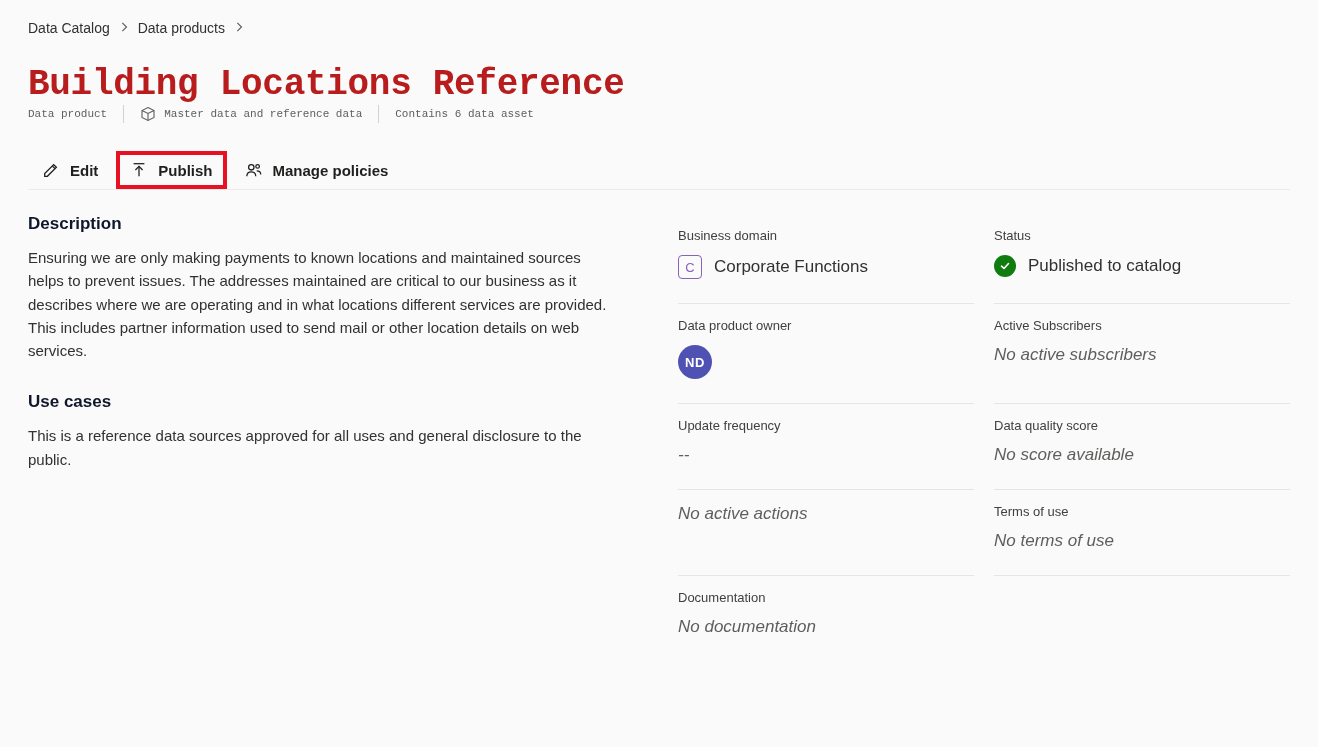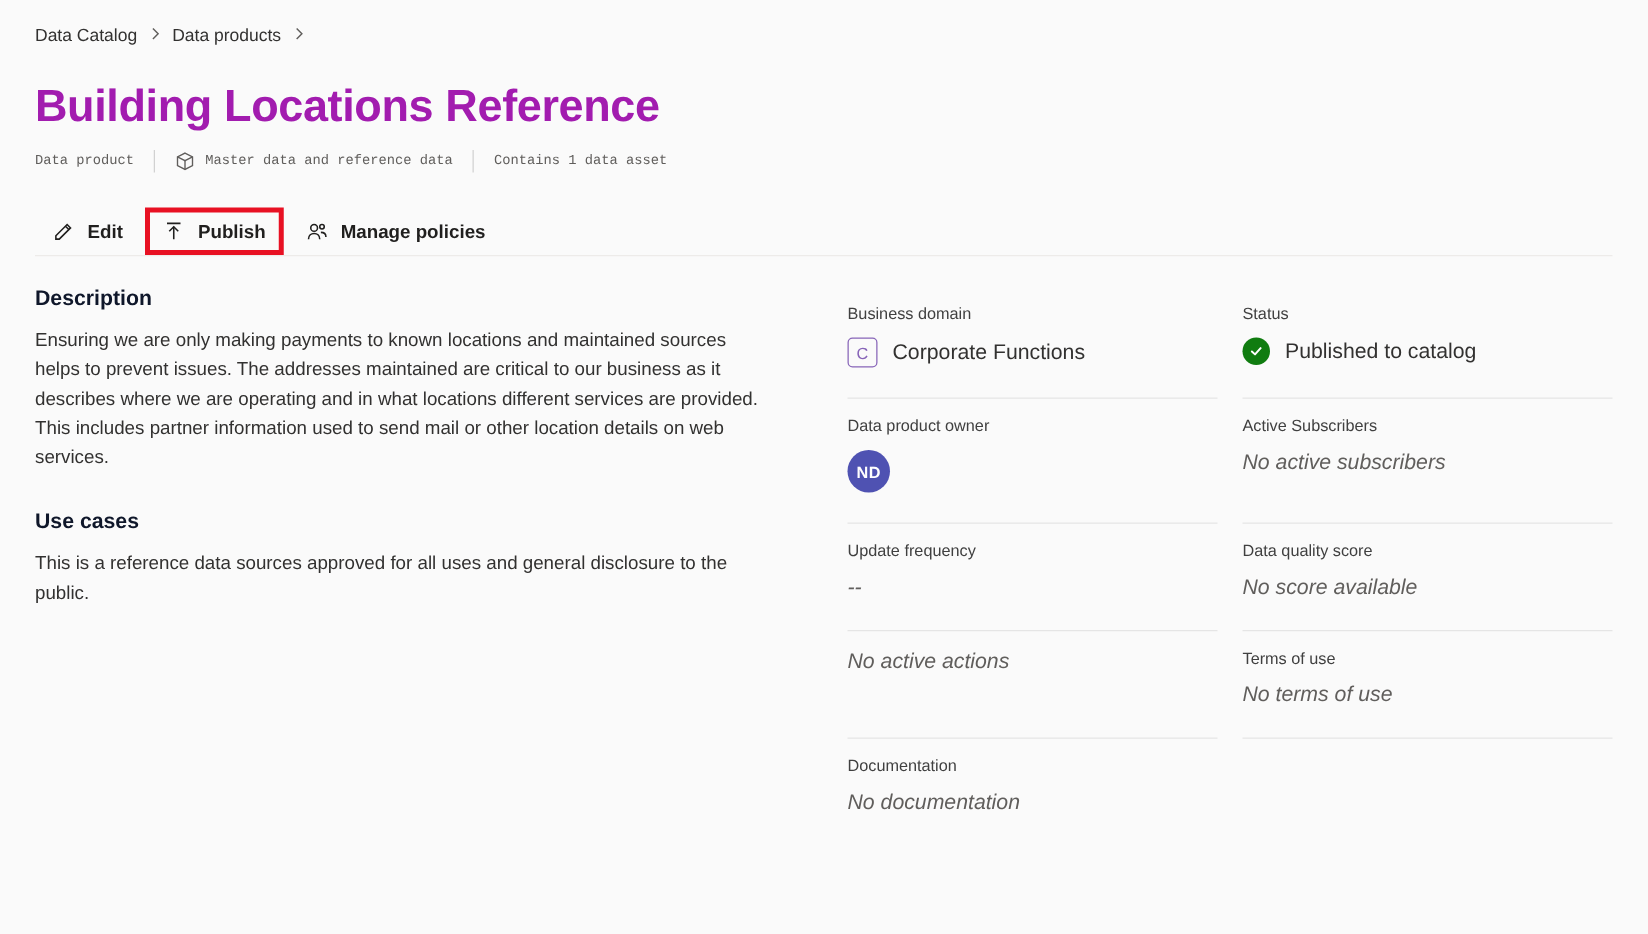--- a/index.html
+++ b/index.html
@@ -17,23 +17,23 @@
     gap: 10px;
     font-size: 14px;
     color: #323130;
     margin-bottom: 28px;
   }
   .breadcrumb a { color: #323130; text-decoration: none; }
   .breadcrumb .chevron { color: #605e5c; font-size: 12px; }
   h1.page-title {
     font-size: 36px;
     font-weight: 700;
-    color: #a21caf;
-    margin-bottom: 14px;
+    color: #b91c1c;
     letter-spacing: -0.3px;
+    font-family: Liberation Mono, monospace;
   }
   .meta-row {
     display: flex;
     align-items: center;
     gap: 16px;
     font-size: 11px;
     color: #605e5c;
     margin-bottom: 28px;
     font-family: Liberation Mono, monospace;
   }
@@ -178,21 +178,21 @@
     <span class="icon">
       <svg width="16" height="16" viewBox="0 0 16 16" fill="none" stroke="#605e5c" stroke-width="1.1">
         <path d="M8 1.5 L14 4.5 L14 11.5 L8 14.5 L2 11.5 L2 4.5 Z"></path>
         <path d="M2 4.5 L8 7.5 L14 4.5"></path>
         <path d="M8 7.5 L8 14.5"></path>
       </svg>
     </span>
     <span>Master data and reference data</span>
   </span>
   <span class="sep"></span>
-  <span class="meta-item">Contains 1 data asset</span>
+  <span class="meta-item">Contains 6 data asset</span>
 </div>
 
 <div class="toolbar">
   <button class="toolbar-btn">
     <span class="icon">
       <svg width="18" height="18" viewBox="0 0 20 20" fill="none" stroke="#201f1e" stroke-width="1.4">
         <path d="M3 17 L3 14 L13 4 L16 7 L6 17 Z"></path>
         <path d="M11.5 5.5 L14.5 8.5"></path>
       </svg>
     </span>

